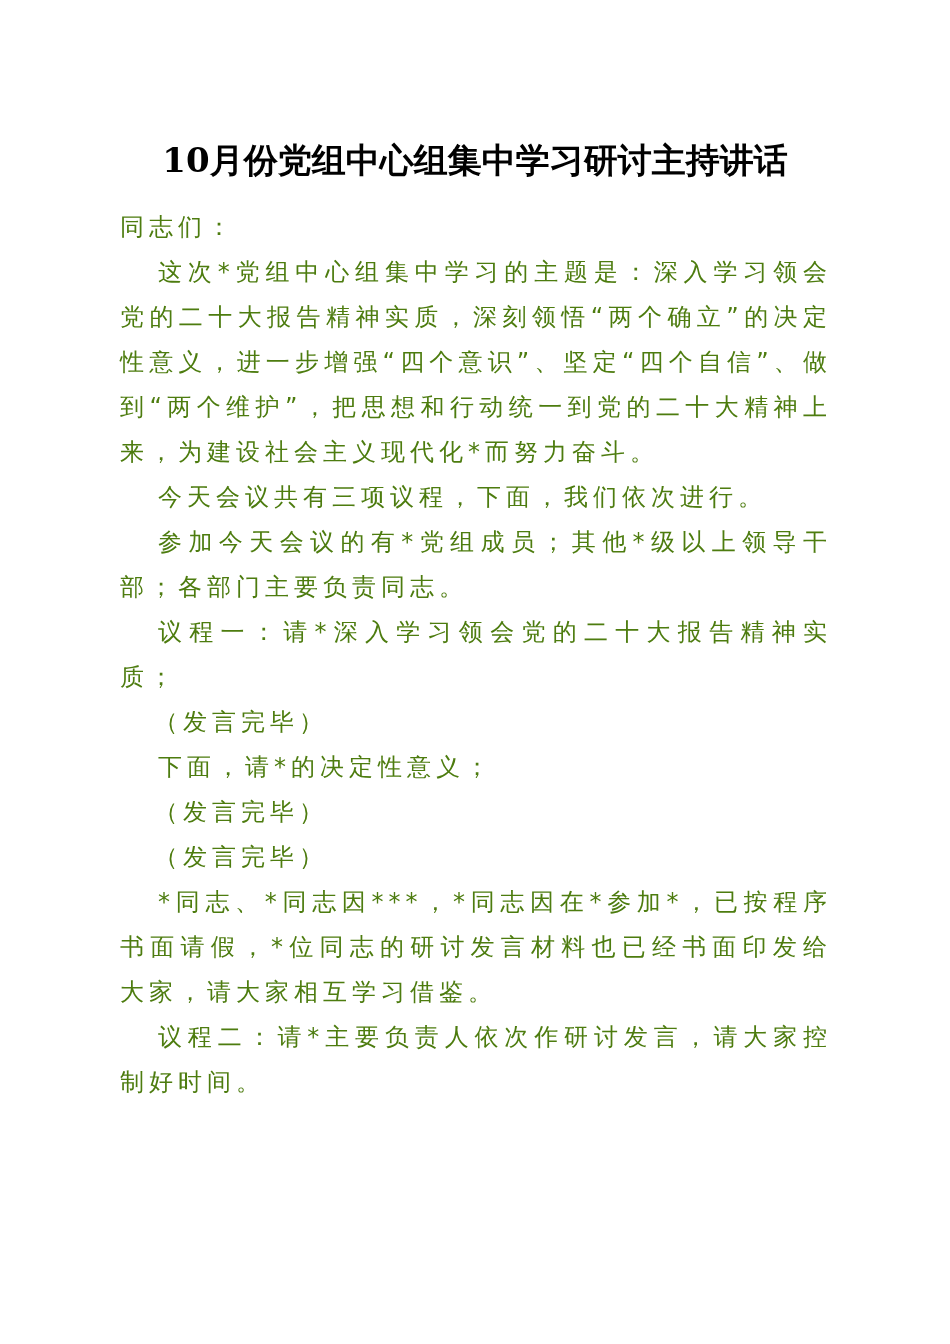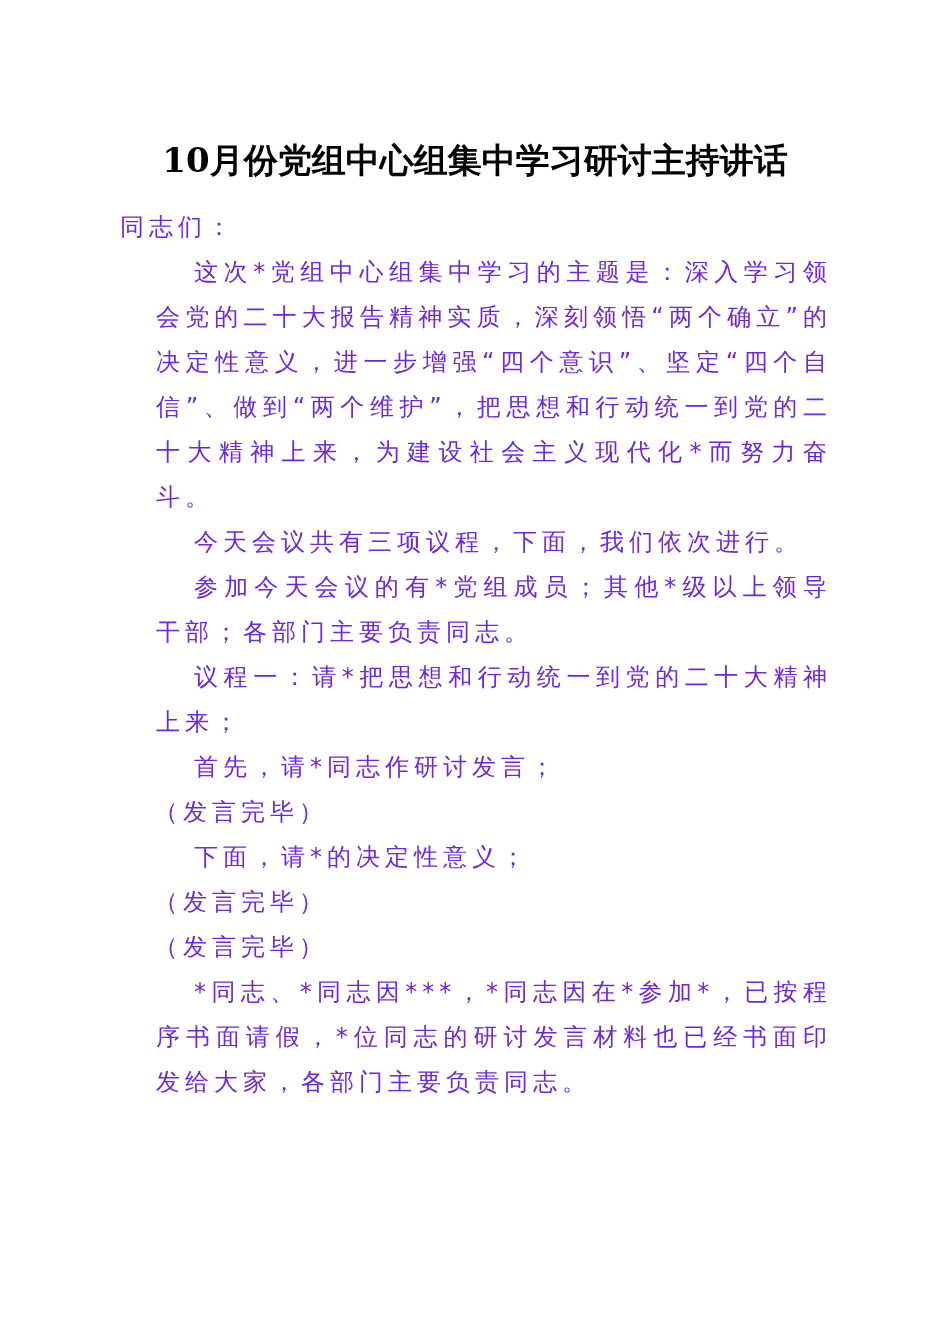--- a/index.html
+++ b/index.html
@@ -11,40 +11,40 @@
     .title {
       position: absolute; top: 138px; left: 0; width: 950px;
       text-align: center;
       font-family: "DejaVu Serif", "Liberation Serif", serif;
       font-weight: bold; font-size: 34px; line-height: 44px;
       letter-spacing: 0px; color: #000000;
     }
     .body-text {
       position: absolute; left: 120px; top: 205px; width: 712px;
       font-family: "DejaVu Sans", "Liberation Sans", sans-serif;
-      font-size: 24px; line-height: 45px; color: #6d28d9;
+      font-size: 24px; line-height: 45px; color: #4d7c0f;
       letter-spacing: 5px;
       text-align: justify;
     }
     .p { margin: 0; padding: 0; }
-    .indent { text-indent: 38px; margin-left: 36px; }
+    .indent { text-indent: 38px; }
     .paren { padding-left: 34px; }
   </style>
 </head>
 <body>
 
 <div class="page">
   <div class="title">10月份党组中心组集中学习研讨主持讲话</div>
 
   <div class="body-text">
     <p class="p">同志们：</p>
     <p class="p indent">这次*党组中心组集中学习的主题是：深入学习领会党的二十大报告精神实质，深刻领悟“两个确立”的决定性意义，进一步增强“四个意识”、坚定“四个自信”、做到“两个维护”，把思想和行动统一到党的二十大精神上来，为建设社会主义现代化*而努力奋斗。</p>
     <p class="p indent">今天会议共有三项议程，下面，我们依次进行。</p>
     <p class="p indent">参加今天会议的有*党组成员；其他*级以上领导干部；各部门主要负责同志。</p>
-    <p class="p indent">议程一：请*把思想和行动统一到党的二十大精神上来；</p>
-    <p class="p indent">首先，请*同志作研讨发言；</p>
+    <p class="p indent">议程一：请*深入学习领会党的二十大报告精神实质；</p>
     <p class="p paren">（发言完毕）</p>
     <p class="p indent">下面，请*的决定性意义；</p>
     <p class="p paren">（发言完毕）</p>
     <p class="p paren">（发言完毕）</p>
-    <p class="p indent">*同志、*同志因***，*同志因在*参加*，已按程序书面请假，*位同志的研讨发言材料也已经书面印发给大家，各部门主要负责同志。</p>
+    <p class="p indent">*同志、*同志因***，*同志因在*参加*，已按程序书面请假，*位同志的研讨发言材料也已经书面印发给大家，请大家相互学习借鉴。</p>
+    <p class="p indent">议程二：请*主要负责人依次作研讨发言，请大家控制好时间。</p>
   </div>
 </div>
 
 </body></html>

